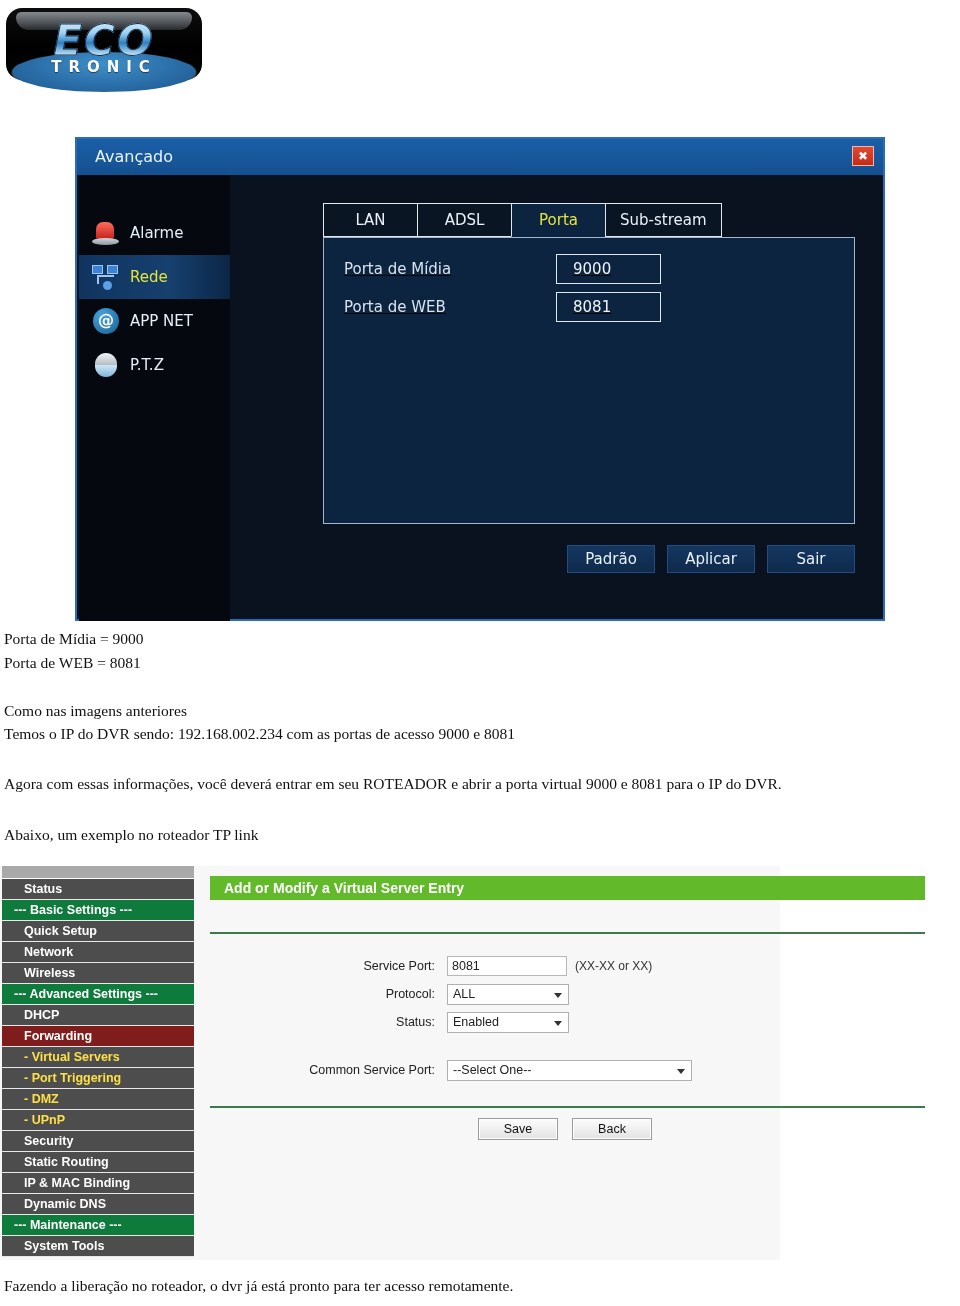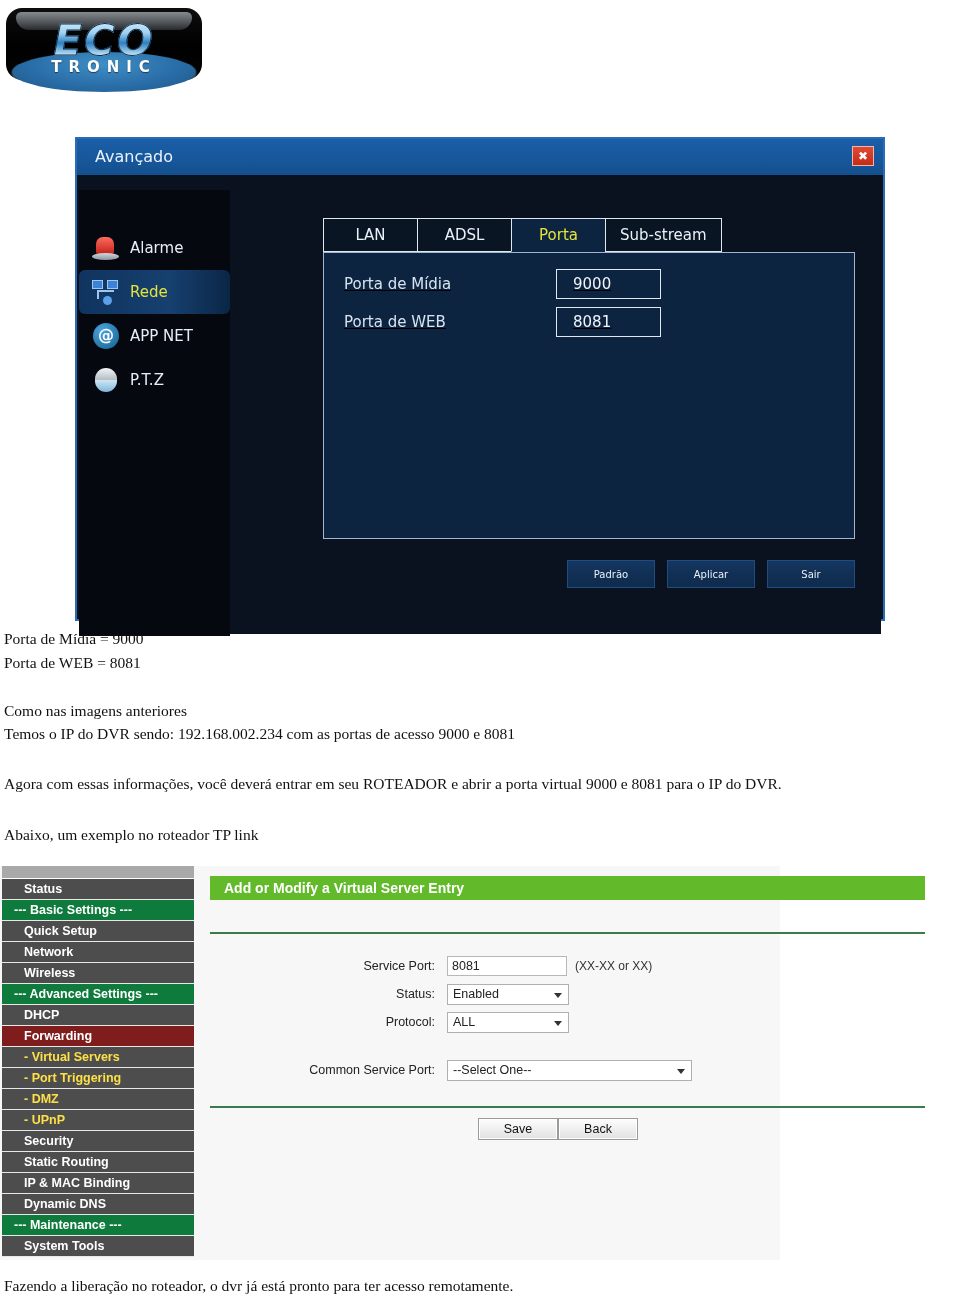--- a/index.html
+++ b/index.html
@@ -50,33 +50,32 @@
   }
   .dvr-title-text{
     position:absolute;left:18px;top:8px;font-size:16px;color:#eaf2fb;
   }
   .dvr-close{
     position:absolute;right:9px;top:7px;width:22px;height:20px;
     background:linear-gradient(#e04a33,#c32b16);border:1px solid #f0b6aa;
     color:#fff;font-size:12px;font-weight:bold;line-height:18px;text-align:center;
     box-sizing:border-box;cursor:pointer;
   }
-  .dvr-body{position:absolute;left:0;top:51px;width:100%;height:446px;}
+  .dvr-body{position:absolute;left:0;top:36px;width:100%;height:446px;}
   .dvr-side{
     position:absolute;left:2px;top:0;width:151px;height:100%;
     background:#05090f;
   }
   .side-item{
     position:relative;height:44px;display:flex;align-items:center;padding-left:12px;
     color:#e6eef8;font-size:15px;cursor:pointer;
   }
   .side-item.active{
     background:linear-gradient(90deg,#10345f 0%,#16406f 60%,#0b2646 100%);
     color:#e4e43a;
-    border-radius:6px;
   }
   .side-ico{width:30px;height:30px;margin-right:9px;position:relative;flex:0 0 30px;}
   
   .ico-alarm .bell{
     position:absolute;left:5px;top:4px;width:18px;height:17px;border-radius:7px 7px 2px 2px;
     background:linear-gradient(#ff6b5e,#c3231a);
   }
   .ico-alarm .base{
     position:absolute;left:1px;top:20px;width:27px;height:7px;border-radius:50%;
     background:linear-gradient(#cfd6dd,#8d969e);
@@ -121,21 +120,21 @@
   }
   .prow{position:absolute;left:20px;height:34px;display:flex;align-items:center;text-decoration:underline;}
   .prow .lbl{width:212px;color:#d7e3ef;font-size:15px;}
   .fld{
     width:105px;height:30px;background:#0d2440;border:1px solid #dfe7ef;box-sizing:border-box;
     color:#f0f5fa;font-size:15px;line-height:28px;padding-left:16px;
   }
   .dvr-btns{position:absolute;right:26px;bottom:46px;display:flex;gap:12px;}
   .dbtn{
     width:88px;height:28px;background:linear-gradient(#14365f,#0f2a4c);
-    border:1px solid #1d4d82;box-sizing:border-box;color:#e9f0f8;font-size:10px;
+    border:1px solid #1d4d82;box-sizing:border-box;color:#e9f0f8;font-size:15px;
     display:flex;align-items:center;justify-content:center;cursor:pointer;
   }
 
   
   .doc{position:absolute;left:4px;font-size:15.5px;color:#111;line-height:23px;}
 
   
   .router{
     position:absolute;left:0;top:866px;width:780px;height:394px;
     background:#f7f7f7;font-family:"Liberation Sans", sans-serif;
@@ -167,21 +166,21 @@
   }
   .f-note{margin-left:8px;font-size:12px;color:#333;}
   .f-sel{
     height:21px;background:#ffffff;border:1px solid #b0b0b0;box-sizing:border-box;
     font-size:12.5px;color:#222;line-height:19px;padding-left:5px;position:relative;
   }
   .caret{
     position:absolute;right:6px;top:8px;width:0;height:0;
     border-left:4px solid transparent;border-right:4px solid transparent;border-top:5px solid #333;
   }
-  .r-btns{display:flex;margin-left:268px;margin-top:10px;}
+  .r-btns{display:flex;gap:14px;margin-left:268px;margin-top:10px;}
   .r-btn{
     width:80px;height:22px;background:linear-gradient(#fdfdfd,#e2e2e2);
     border:1px solid #9a9a9a;box-sizing:border-box;font-size:12.5px;color:#111;
     display:flex;align-items:center;justify-content:center;cursor:pointer;
     box-shadow:inset 0 0 0 1px #fff;
   }
 </style>
 </head>
 <body>
 
@@ -300,30 +299,30 @@
     <div style="height:32px"></div>
     <div class="r-div"></div>
 
     <div class="r-form">
       <div class="f-row">
         <span class="f-lbl">Service Port:</span>
         <span class="f-inp" style="width:120px">8081</span>
         <span class="f-note">(XX-XX or XX)</span>
       </div>
       <div class="f-row">
+        <span class="f-lbl">Protocol:</span>
+        <span class="f-sel" style="width:122px">
+          <span>ALL</span>
+          <span class="caret"></span>
+        </span>
+      </div>
+      <div class="f-row">
         <span class="f-lbl">Status:</span>
         <span class="f-sel" style="width:122px">
           <span>Enabled</span>
-          <span class="caret"></span>
-        </span>
-      </div>
-      <div class="f-row">
-        <span class="f-lbl">Protocol:</span>
-        <span class="f-sel" style="width:122px">
-          <span>ALL</span>
           <span class="caret"></span>
         </span>
       </div>
 
       <div style="height:20px"></div>
 
       <div class="f-row">
         <span class="f-lbl">Common Service Port:</span>
         <span class="f-sel" style="width:245px">
           <span>--Select One--</span>

